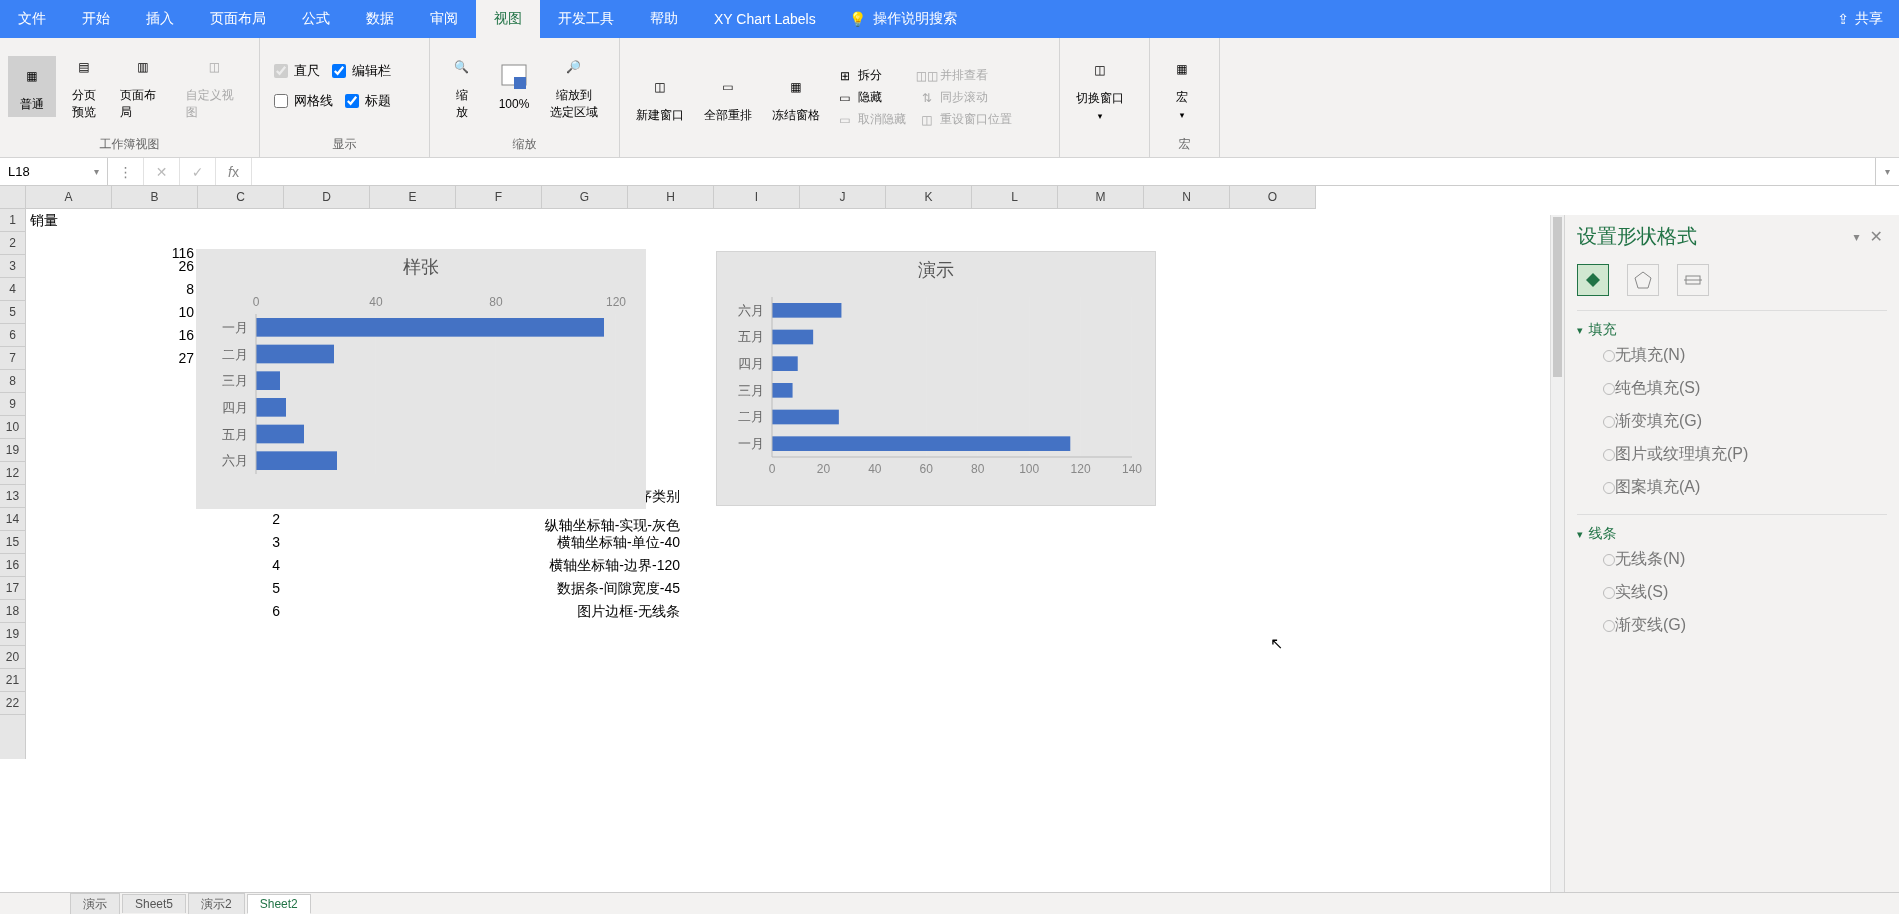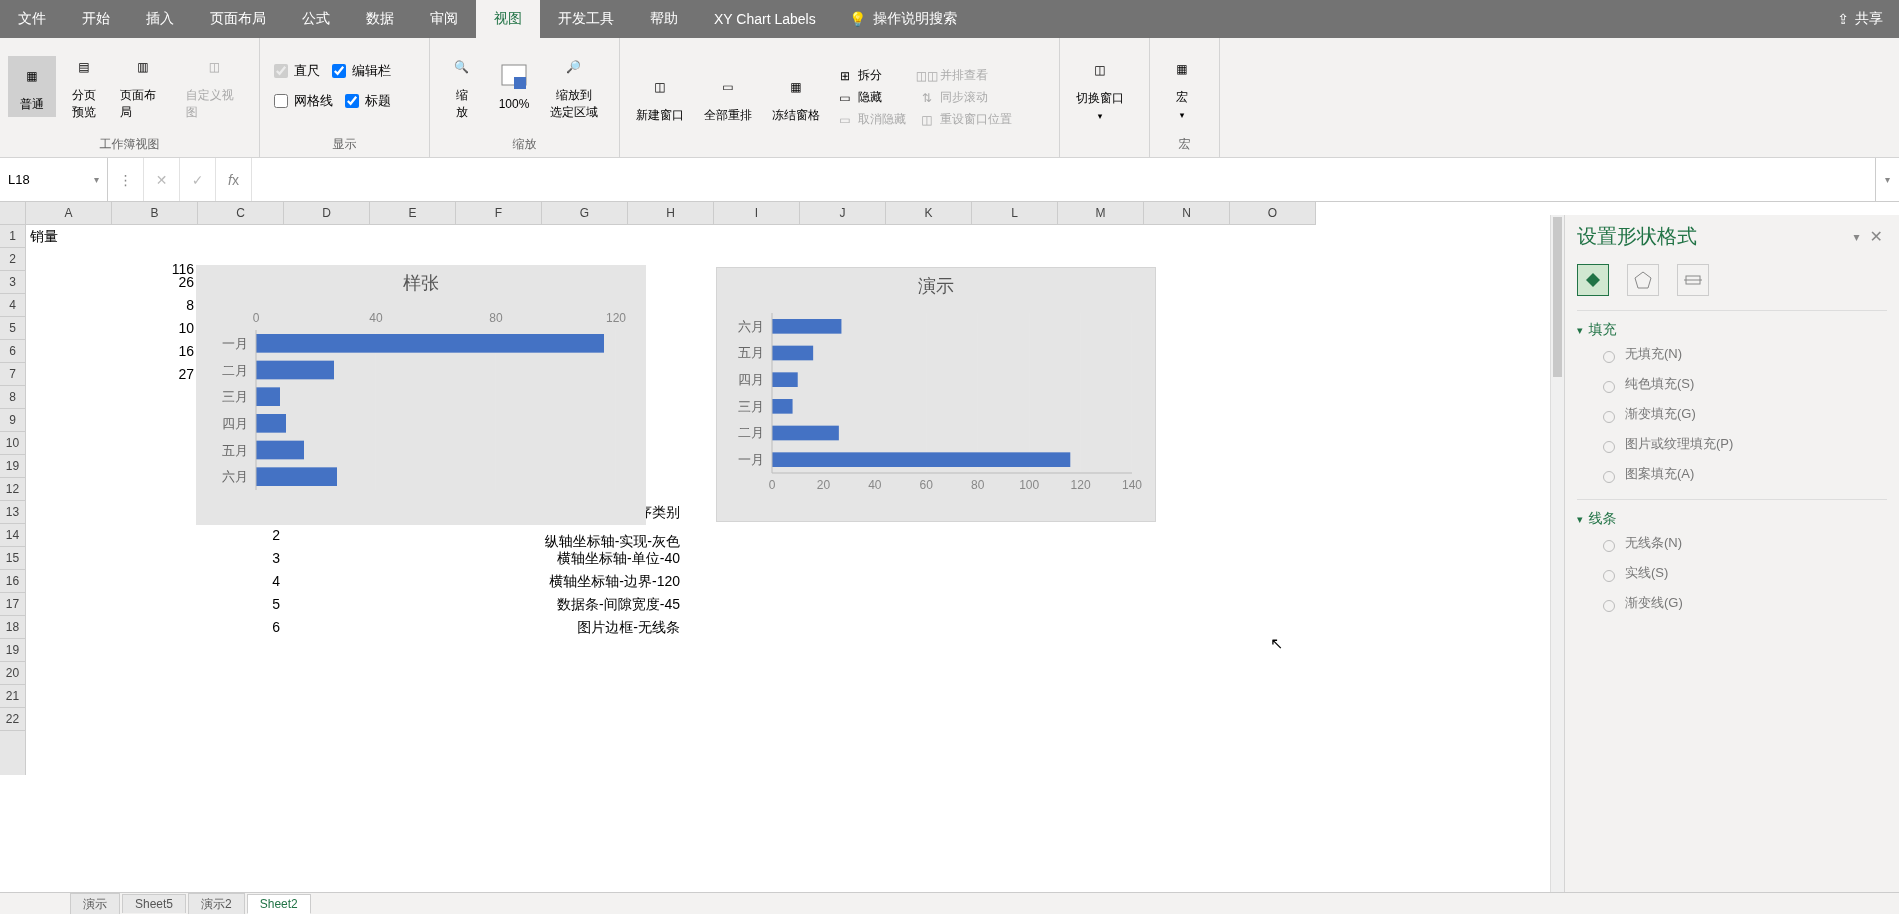--- a/index.html
+++ b/index.html
@@ -1,40 +1,40 @@
 <!DOCTYPE html>
 <html><head>
 <meta charset="utf-8">
 <style>
 * { margin: 0; padding: 0; box-sizing: border-box; font-family: "Microsoft YaHei", sans-serif; }
 body { width: 1899px; height: 914px; background: #fff; overflow: hidden; position: relative; }
 
 
-.menubar { background: #737373; height: 38px; display: flex; align-items: center; color: #fff; font-size: 14px; }
+.menubar { background: #3b82f6; height: 38px; display: flex; align-items: center; color: #fff; font-size: 14px; }
 .menubar .tab { padding: 0 18px; height: 38px; display: flex; align-items: center; cursor: pointer; }
 .menubar .tab.active { background: #f3f2f1; color: #217346; }
 .menubar .spacer { flex: 1; }
 .menubar .search { display: flex; align-items: center; gap: 6px; padding: 0 16px; }
 .menubar .share { display: flex; align-items: center; gap: 6px; padding: 0 16px; }
 
 
 .ribbon { background: #f3f2f1; height: 120px; border-bottom: 1px solid #d4d4d4; display: flex; }
 .ribbon-group { border-right: 1px solid #d4d4d4; display: flex; flex-direction: column; }
 .ribbon-group .content { flex: 1; display: flex; align-items: center; padding: 4px 8px; gap: 4px; }
 .ribbon-group .label { text-align: center; font-size: 12px; color: #666; padding: 2px 0 4px; }
 .ribbon-btn { display: flex; flex-direction: column; align-items: center; justify-content: center; padding: 4px 8px; font-size: 12px; cursor: pointer; gap: 4px; }
 .ribbon-btn.small { flex-direction: row; padding: 2px 4px; justify-content: flex-start; }
 .ribbon-btn .ico { width: 32px; height: 32px; display: flex; align-items: center; justify-content: center; }
 .ribbon-btn.small .ico { width: 18px; height: 18px; }
 .ribbon-btn.disabled { color: #aaa; }
 .checkrow { display: flex; align-items: center; gap: 6px; font-size: 13px; padding: 4px 6px; }
 .checkrow input { width: 14px; height: 14px; }
 
 
-.formulabar { height: 44px; border-bottom: 1px solid #ccc; display: flex; align-items: stretch; background: #fff; justify-content: center; }
+.formulabar { height: 28px; border-bottom: 1px solid #ccc; display: flex; align-items: stretch; background: #fff; justify-content: center; }
 .namebox { width: 108px; border-right: 1px solid #ccc; display: flex; align-items: center; padding: 0 8px; font-size: 13px; }
 .namebox .dd { margin-left: auto; color: #888; font-size: 10px; }
 .fxbtn { width: 36px; text-align: center; color: #888; font-size: 14px; border-right: 1px solid #e2e2e2; height: 100%; display:flex; align-items:center; justify-content:center;}
 .fxinput { flex: 1; padding: 0 8px; font-size: 13px; }
 .fxexpand { width: 24px; border-left: 1px solid #ccc; display:flex; align-items:center; justify-content:center; color:#888; font-size:10px;}
 
 
 .gridwrap { position: relative; display: flex; height: 550px; }
 .rowhdrs { width: 26px; background: #e6e6e6; border-right: 1px solid #ccc; }
 .rowhdrs .rh { height: 23px; border-bottom: 1px solid #ccc; font-size: 12px; text-align: center; line-height: 23px; color: #444; }
@@ -60,21 +60,21 @@
 .rightpanel { position: absolute; right: 0; top: 215px; width: 335px; bottom: 0; background: #f3f2f1; border-left: 1px solid #d4d4d4; padding: 8px 12px; }
 .rightpanel .title { color: #217346; font-size: 20px; display:flex; align-items:center; }
 .rightpanel .title .dd { margin-left:auto; color:#888; font-size:12px; padding:0 6px;}
 .rightpanel .title .x { color:#888; font-size:16px; padding:0 4px;}
 .rp-iconrow { display: flex; gap: 18px; padding: 14px 0; }
 .rp-iconrow .i { width: 32px; height: 32px; border: 1px solid #ccc; display:flex; align-items:center; justify-content:center; }
 .rp-iconrow .i.active { background: #d0e7d0; border-color: #217346; }
 .rp-section { border-top: 1px solid #ddd; padding: 10px 0; }
 .rp-section .hdr { color: #217346; font-size: 14px; display:flex; align-items:center; gap:6px; cursor:pointer;}
 .rp-section .hdr::before { content: "▾"; font-size: 11px; color:#217346; }
-.rp-radio { display: flex; align-items: flex-end; gap: 10px; padding: 6px 0 6px 26px; font-size: 13px; color: #777; }
+.rp-radio { display: flex; align-items: center; padding: 6px 0 6px 26px; font-size: 16px; color: #777; }
 .rp-radio .r { width: 12px; height: 12px; border: 1px solid #bbb; border-radius: 50%; }
 
 
 .vscroll { position: absolute; right: 335px; top: 215px; bottom: 22px; width: 14px; background: #f0f0f0; border-left:1px solid #ddd;}
 .vscroll .thumb { position:absolute; top:2px; left:2px; right:2px; height:160px; background:#c8c8c8;}
 
 .cursor-arrow { position:absolute; left:1270px; top:634px; font-size:16px; color:#000; pointer-events:none; }
 </style>
 </head>
 <body>

